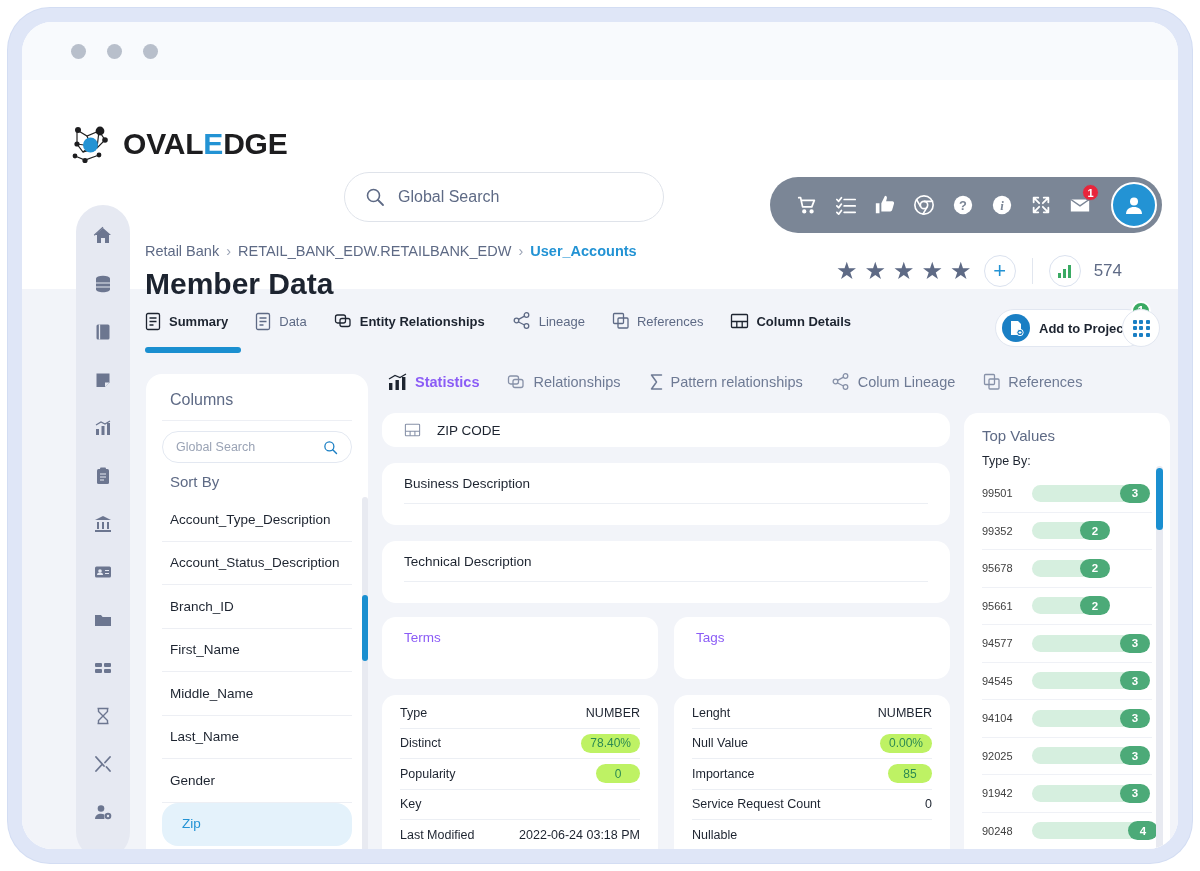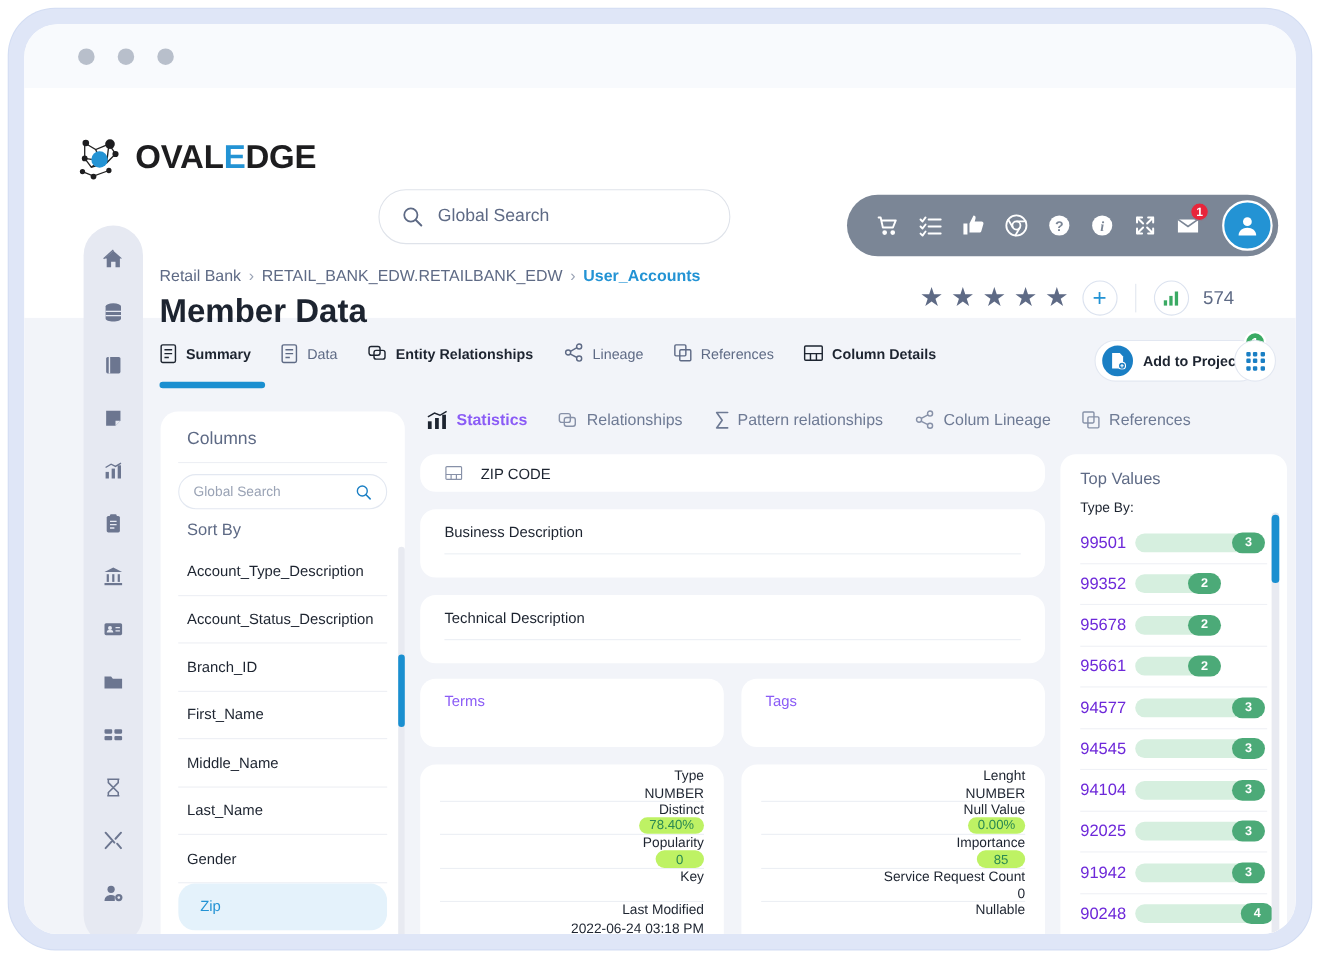--- a/index.html
+++ b/index.html
@@ -277,22 +277,22 @@
   #tags-card  { left: 652px; top: 537px; width: 276px; height: 62px; }
   .small-label {
     position: absolute; left: 22px; top: 13px;
     font-size: 13.5px; color: #8b5cf6;
   }
 
   #stats-left  { left: 360px; top: 615px; width: 276px; height: 192px; }
   #stats-right { left: 652px; top: 615px; width: 276px; height: 192px; }
   .stat-row {
     position: relative; height: 30.5px; margin: 0 18px;
-    display: flex; align-items: flex-end; justify-content: space-between;
-    border-bottom: 1px solid #eceff4; font-size: 12.5px; color: #1d2430; flex-direction: column;
+    display: flex; align-items: center; justify-content: space-between;
+    border-bottom: 1px solid #eceff4; font-size: 12.5px; color: #1d2430;
   }
   .stat-row:last-child { border-bottom: none; }
   .stat-rows { padding-top: 3px; }
   .pill {
     display: inline-flex; align-items: center; justify-content: center;
     min-width: 44px; height: 19px; border-radius: 10px;
     background: #bef264; color: #2c8a52; font-size: 12px; padding: 0 9px;
   }
 
   
@@ -304,21 +304,21 @@
   #tv-title { position: absolute; left: 18px; top: 14px;
     font-size: 15px; color: #5e6a85; font-weight: 500; }
   #tv-sort { position: absolute; left: 18px; top: 41px;
     font-size: 12.5px; color: #1d2430; }
   #tv-list { position: absolute; left: 0; top: 62px;
     width: 206px; height: 412px; }
   .tv-row {
     height: 37.5px; margin: 0 18px; display: flex; align-items: center;
     gap: 8px; border-bottom: 1px solid #eff1f6;
   }
-  .tv-key { font-size: 15px; color: #6d28d9; width: 42px; flex: none; }
+  .tv-key { font-size: 11px; color: #404040; width: 42px; flex: none; }
   .tv-bar {
     position: relative; height: 17px; border-radius: 9px; background: #d6efdf;
   }
   .tv-count {
     position: absolute; right: -6px; top: -1px;
     min-width: 30px; height: 19px; border-radius: 10px;
     background: #4caa78; color: #fff; font-size: 11.5px; font-weight: bold;
     display: flex; align-items: center; justify-content: center;
   }
 

